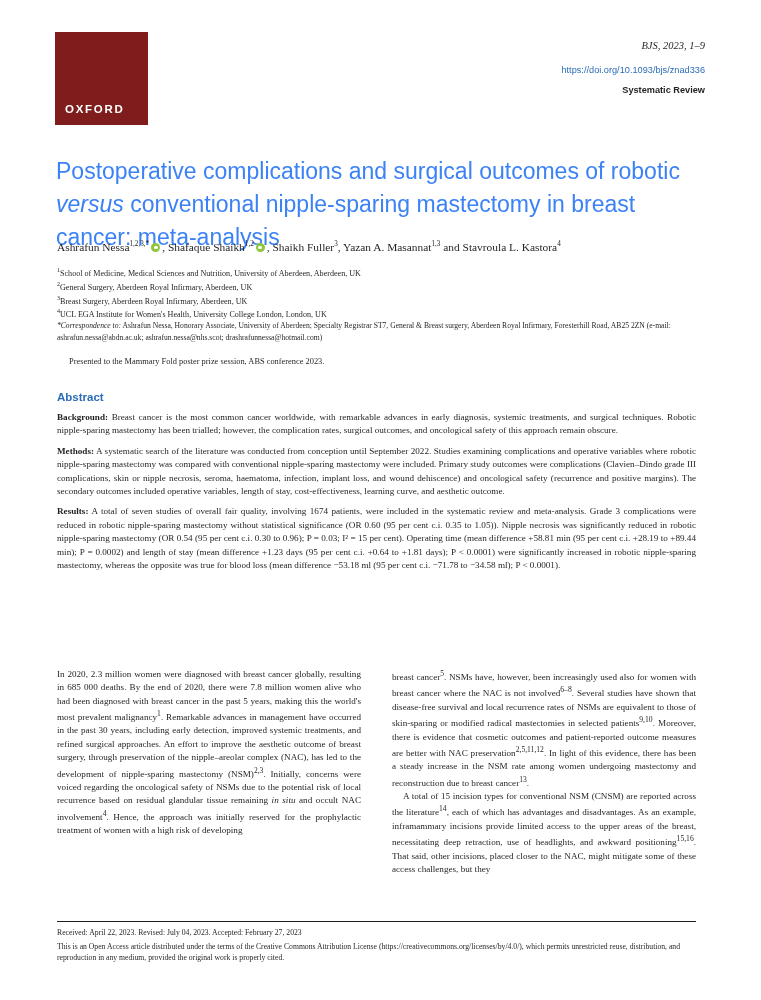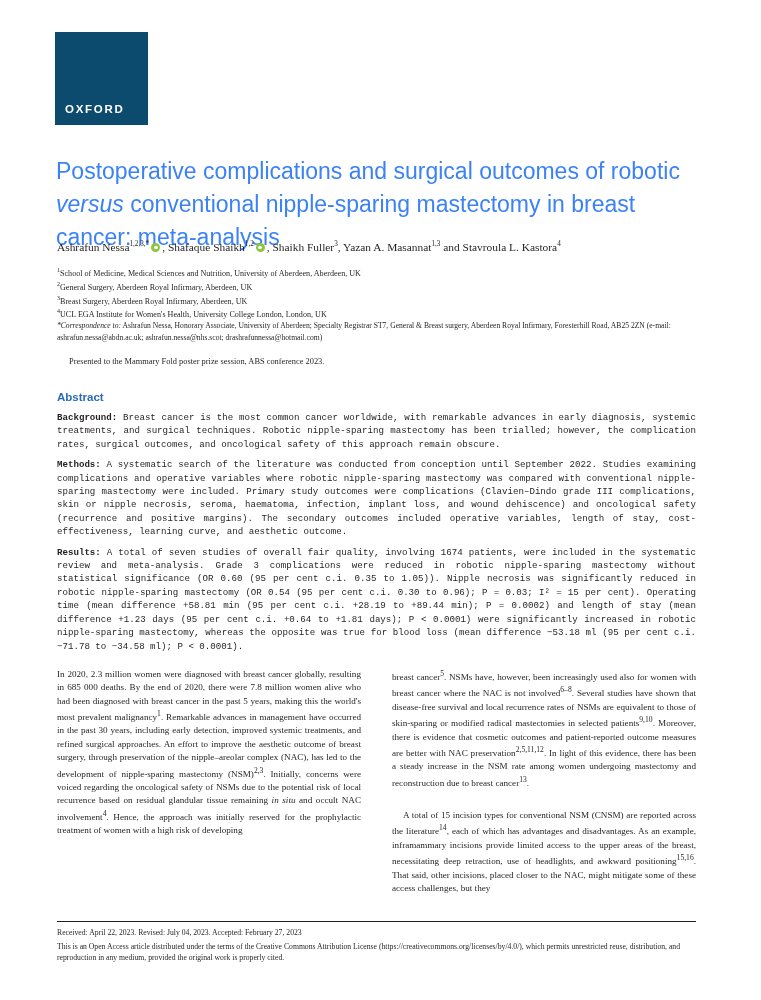--- a/index.html
+++ b/index.html
@@ -23,21 +23,21 @@
     background: #fff;
   }
 
   
   .oxford-logo {
     position: absolute;
     left: 55px;
     top: 32px;
     width: 93px;
     height: 93px;
-    background: #0c4a6e;
+    background: #7f1d1d;
     display: flex;
     align-items: flex-end;
     justify-content: flex-start;
   }
   .oxford-logo .oxford-text {
     color: #ffffff;
     font-family: "Liberation Sans", sans-serif;
     font-size: 11.5px;
     letter-spacing: 1.7px;
     font-weight: 700;
@@ -159,21 +159,20 @@
   }
   .abstract-body {
     position: absolute;
     left: 57px;
     top: 411px;
     width: 639px;
     font-size: 9.15px;
     line-height: 1.465;
     text-align: justify;
     color: #231f20;
-    font-family: Liberation Mono, monospace;
   }
   .abstract-body p { margin: 0 0 7px 0; }
   .abstract-body b { font-weight: 700; }
 
   
   .section-head {
     font-family: "Liberation Sans", serif;
     font-size: 12px;
     font-weight: 700;
     color: #2b6cb8;
@@ -185,21 +184,21 @@
     top: 668px;
     width: 304px;
     font-size: 9.15px;
     line-height: 1.46;
     text-align: justify;
     color: #231f20;
   }
   .col.left { left: 57px; }
   .col.right { left: 392px; }
   .col p { margin: 0; text-indent: 0; }
-  .col p.indent { text-indent: 11px; margin-top: 19px; }
+  .col p.indent { text-indent: 11px; }
 
   
   .footer {
     position: absolute;
     left: 57px;
     top: 921px;
     width: 639px;
     font-size: 7.7px;
     line-height: 1.5;
     color: #231f20;
@@ -229,20 +228,25 @@
 </style>
 </head>
 <body>
 
 <div class="page">
 
   <div class="oxford-logo">
     <span class="oxford-text">OXFORD</span>
   </div>
 
+  <div class="header-right">
+    <div class="journal-line">BJS, 2023, 1–9</div>
+    <div class="doi-line">https://doi.org/10.1093/bjs/znad336</div>
+    <div class="type-line">Systematic Review</div>
+  </div>
 
   <h1 class="title"><span>Postoperative complications and surgical outcomes of robotic </span><span class="it">versus</span><span> conventional nipple-sparing mastectomy in breast cancer: meta-analysis</span></h1>
 
   <div class="authors">
     <span>Ashrafun Nessa</span><sup>1,2,3,*</sup><span class="orcid"></span>,
     <span>Shafaque Shaikh</span><sup>1,2</sup><span class="orcid"></span>,
     <span>Shaikh Fuller</span><sup>3</sup>,
     <span>Yazan A. Masannat</span><sup>1,3</sup> and
     <span>Stavroula L. Kastora</span><sup>4</sup>
   </div>

